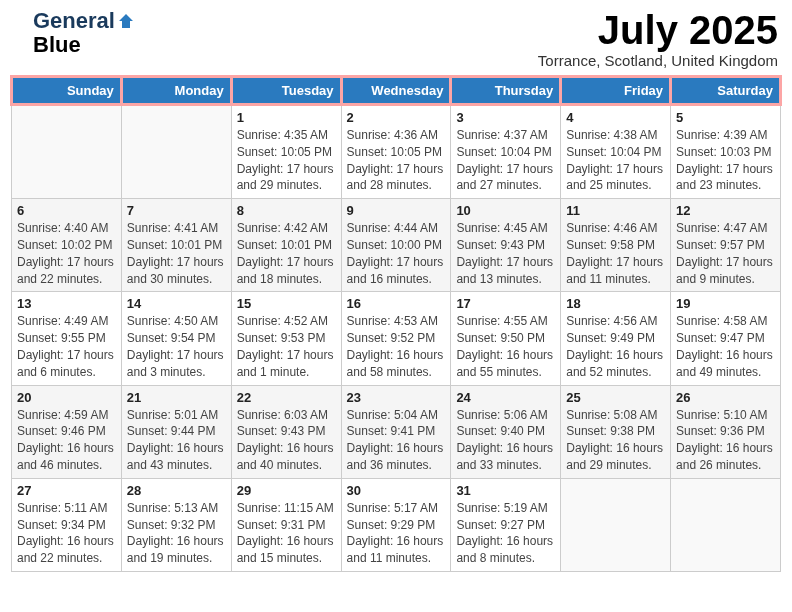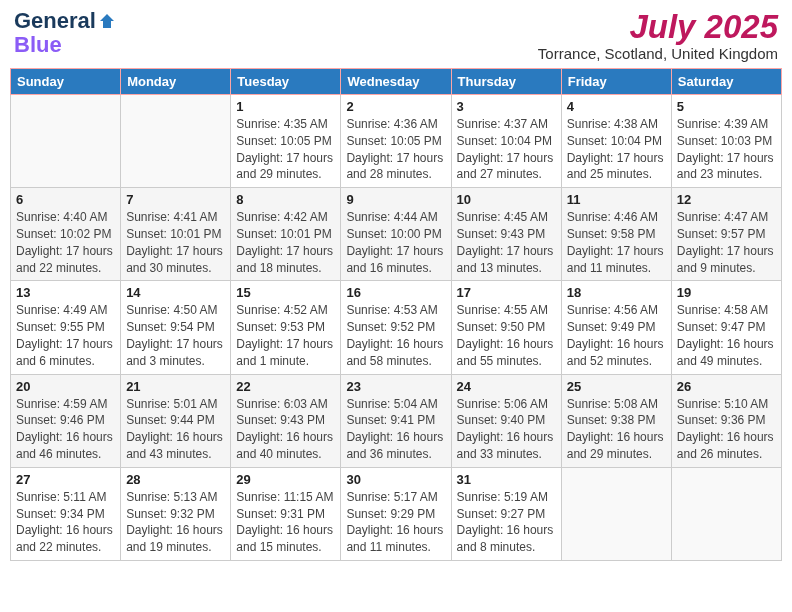--- a/index.html
+++ b/index.html
@@ -14,63 +14,63 @@
       display: flex;
       justify-content: space-between;
       align-items: flex-start;
       margin-bottom: 6px;
       padding: 0 4px;
     }
     .logo {
       display: flex;
       flex-direction: column;
       align-items: flex-start;
+      margin-left: 19px;
     }
     .logo-text {
       display: flex;
       align-items: center;
       font-size: 22px;
       font-weight: bold;
       color: #1a3a5c;
       line-height: 1;
     }
     .logo-general { color: #1a3a5c; }
     .logo-blue { color: #2a7abf; }
     .logo-icon {
       width: 18px;
       height: 18px;
       margin-left: 2px;
     }
     .title-block { text-align: right; }
     .month-title {
-      font-size: 33px;
+      font-size: 40px;
       font-weight: bold;
-      color: #be185d;
+      color: #000000;
       line-height: 1;
-      font-style: italic;
     }
     .location {
       font-size: 15px;
       color: #333;
       margin-top: 2px;
       margin-left: 10px;
     }
     .calendar {
       width: 100%;
       border-collapse: collapse;
       border: 1px solid #ccc;
     }
     .calendar th {
       background: #2a7abf;
       color: #fff;
-      text-align: left;
+      text-align: right;
       padding: 5px 6px;
       font-size: 13px;
       font-weight: bold;
-      border: 1px solid #fca5a5;
+      border: 3px solid #fca5a5;
       margin-left: 13px;
     }
     .calendar td {
       vertical-align: top;
       border: 1px solid #ccc;
       padding: 4px 5px;
       font-size: 10.5px;
       color: #333;
       width: calc(100% / 7);
       min-height: 80px;
@@ -99,21 +99,21 @@
 
 <div class="header">
   <div class="logo">
     <div class="logo-text">
       <span class="logo-general">General</span>
       <svg class="logo-icon" viewBox="0 0 18 18">
         <polygon points="9,2 16,9 13,9 13,16 5,16 5,9 2,9" fill="#2a7abf"></polygon>
       </svg>
     </div>
     <div>
-      <span class="logo-blue" style="font-size:22px;font-weight:bold;color:#8b5cf6;">Blue</span>
+      <span class="logo-blue" style="font-size:22px;font-weight:bold;color:#000000;">Blue</span>
     </div>
   </div>
   <div class="title-block">
     <div class="month-title">July 2025</div>
     <div class="location">Torrance, Scotland, United Kingdom</div>
   </div>
 </div>
 
 <table class="calendar">
   <thead>

